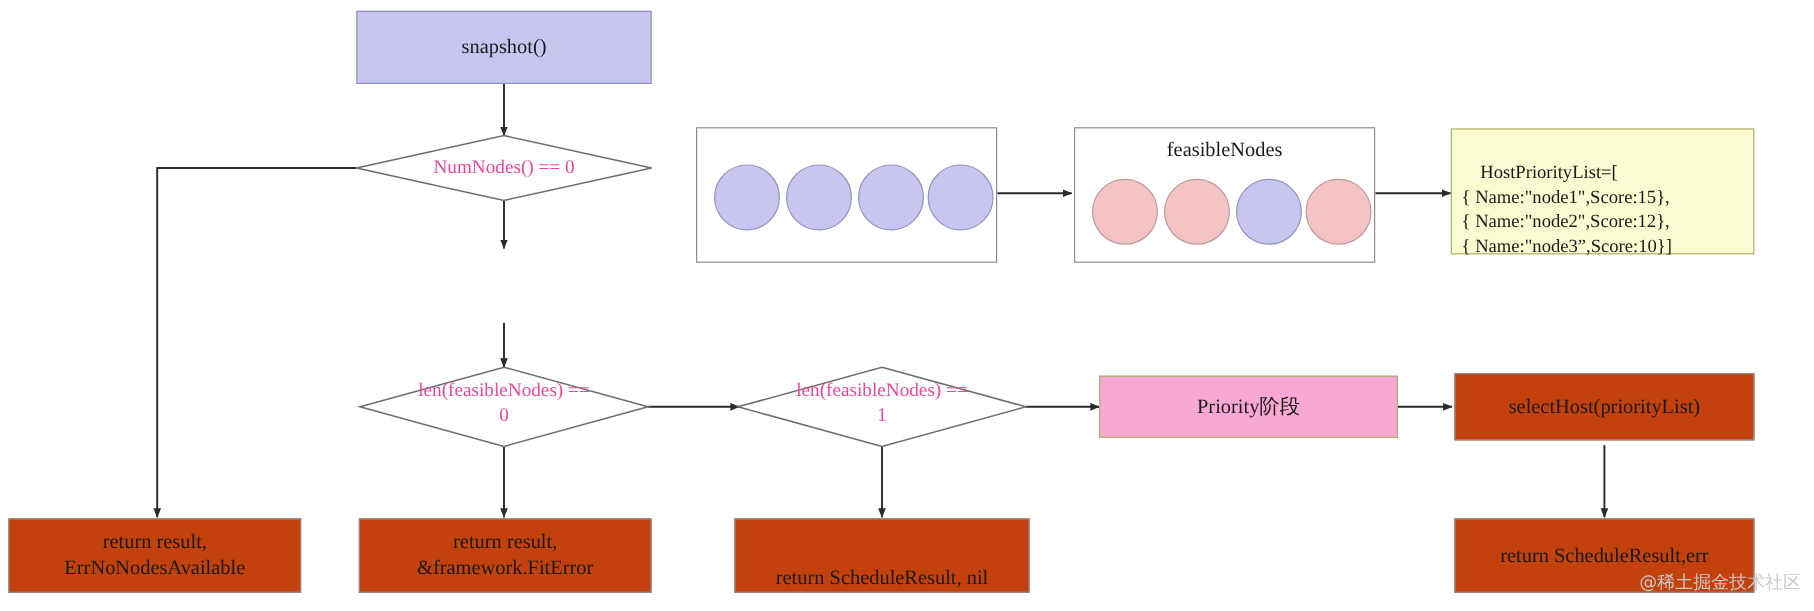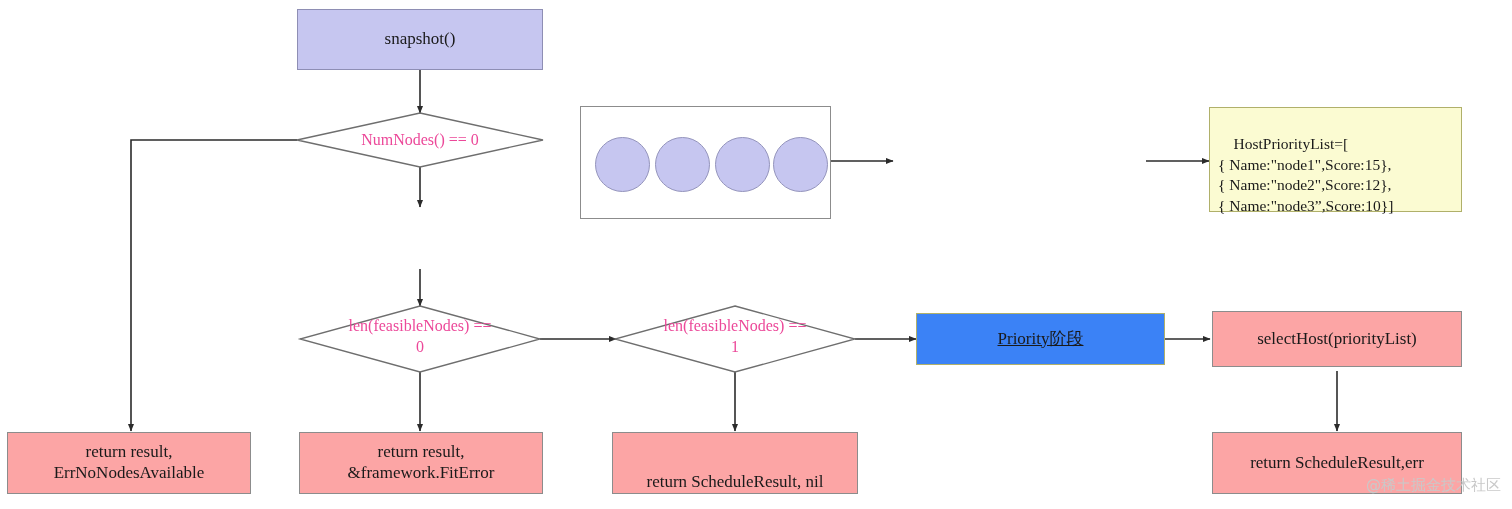--- a/index.html
+++ b/index.html
@@ -28,26 +28,26 @@
     box-sizing: border-box;
     display: flex;
     align-items: center;
     justify-content: center;
     text-align: center;
     color: #1a1a1a;
     line-height: 1.22;
   }
   .boxnode {
     border: 1px solid #8c8c8c;
-    background: #fca5a5;
+    background: #c2410c;
     font-size: 17px;
   }
   .fill-purple { background: #c6c6f0; border-color: #8e8eb4; }
   .fill-pink   { background: #f4c4c4; border-color: #b48e8e; }
-  .fill-yellow { background: #3b82f6; border-color: #b0b06a; text-decoration: underline; }
+  .fill-yellow { background: #f9a8d4; border-color: #b0b06a; }
   .diamond-label {
     position: absolute;
     display: flex;
     align-items: center;
     justify-content: center;
     text-align: center;
     font-size: 16px;
     color: #ec4899;
     line-height: 1.3;
     pointer-events: none;
@@ -194,20 +194,27 @@
   </div>
 
   <div class="group-box" style="left:580px; top:106px; width:251px; height:113px;">
     <div class="group-caption" style="top:6px;"></div>
     <div class="circle purple" style="left:14px; top:30px;  width:55px; height:55px;"></div>
     <div class="circle purple" style="left:74px; top:30px;  width:55px; height:55px;"></div>
     <div class="circle purple" style="left:134px; top:30px; width:55px; height:55px;"></div>
     <div class="circle purple" style="left:192px; top:30px; width:55px; height:55px;"></div>
   </div>
 
+  <div class="group-box" style="left:895px; top:106px; width:251px; height:113px;">
+    <div class="group-caption" style="top:8px;">feasibleNodes</div>
+    <div class="circle pink" style="left:14px; top:42px;  width:55px; height:55px;"></div>
+    <div class="circle pink" style="left:74px; top:42px;  width:55px; height:55px;"></div>
+    <div class="circle purple" style="left:134px; top:42px; width:55px; height:55px;"></div>
+    <div class="circle pink" style="left:192px; top:42px; width:55px; height:55px;"></div>
+  </div>
 
   <div class="json-box" style="left:1209px; top:107px; width:253px; height:105px;">
     <span>HostPriorityList=[
 { Name:"node1",Score:15},
 { Name:"node2",Score:12},
 { Name:"node3”,Score:10}]</span>
   </div>
 
   <div class="watermark" style="left:1366px; top:476px;">@稀土掘金技术社区</div>
 

